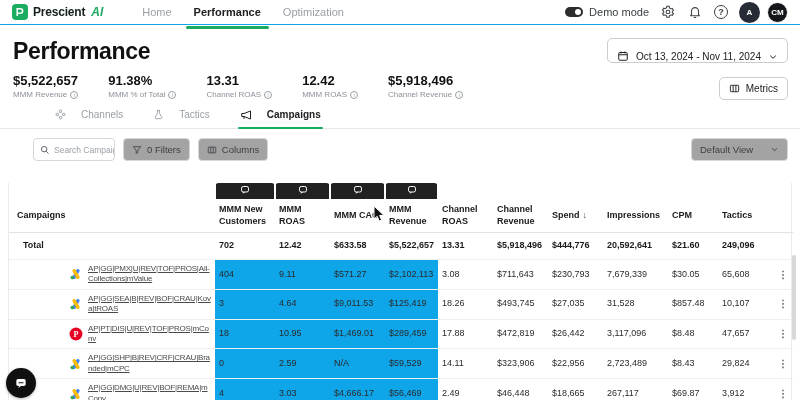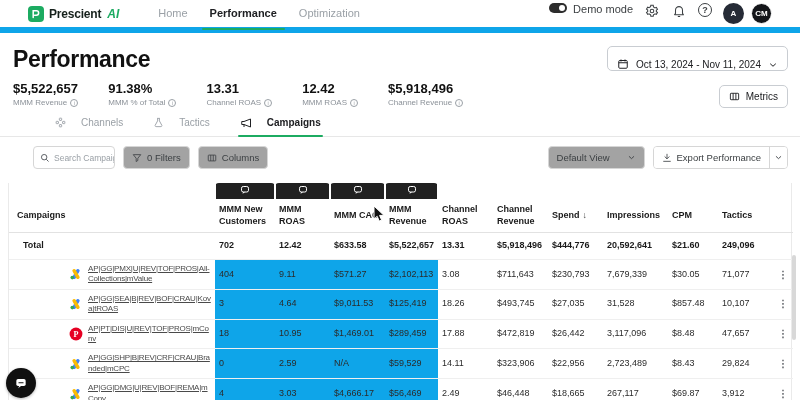--- a/index.html
+++ b/index.html
@@ -1,29 +1,29 @@
 <!DOCTYPE html>
 <html><head>
 <meta charset="utf-8">
 <style>
   * { margin:0; padding:0; box-sizing:border-box; }
   html,body { width:800px; height:400px; }
   body { font-family:"Liberation Sans", sans-serif; background:#fff; color:#202124; overflow:hidden; }
   .screen { position:relative; width:800px; height:400px; background:#fff; overflow:hidden; }
 
   
-  .topnav { height:33px; display:flex; align-items:center; padding:0 28px; border-bottom:6px solid #0ea5e9; position:relative; }
+  .topnav { height:25px; display:flex; align-items:center; padding:0 12px; border-bottom:1px solid #0ea5e9; position:relative; }
   .logo { display:flex; align-items:center; gap:5px; cursor:pointer; }
   .logo-text { font-size:12px; font-weight:bold; color:#16211c; letter-spacing:-0.2px; }
   .logo-ai { font-size:12px; font-weight:bold; color:#1CAB61; font-style:italic; margin-left:1px;text-align:center; }
   .navlinks { display:flex; margin-left:28px; height:33px; }
   .navlink { font-size:11px; color:#9aa0a6; padding:0 11px; line-height:33px; position:relative; cursor:pointer; text-decoration:none; }
   .navlink.active { color:#202124; font-weight:bold; }
   .navlink.active::after { content:""; position:absolute; left:3px; right:3px; bottom:0; height:2.5px; background:#1CAB61; border-radius:2px; }
-  .topnav-right { margin-left:auto; display:flex; gap:11px; }
+  .topnav-right { margin-left:auto; display:flex; align-items:center; gap:11px; }
   .toggle { width:18px; height:10px; border-radius:6px; background:#2d2d2d; position:relative; display:inline-block; cursor:pointer; }
   .toggle .knob { position:absolute; right:2px; top:2px; width:6px; height:6px; border-radius:50%; background:#fff; }
   .demo-label { font-size:11px; color:#3c4043; margin-left:-5px; }
   .icon-btn { display:flex; align-items:center; justify-content:center; width:16px; height:16px; cursor:pointer; }
   .help-circle { width:14px; height:14px; border:1.3px solid #3c4043; border-radius:50%; font-size:9px; color:#3c4043; display:flex; align-items:center; justify-content:center; font-weight:bold; cursor:pointer; }
   .avatar { width:21px; height:21px; border-radius:50%; color:#fff; font-size:8px; font-weight:bold; display:flex; align-items:center; justify-content:center; cursor:pointer; }
   .avatar.a1 { background:#262b36; }
   .avatar.a2 { background:#14161a; margin-left:-4px; border:1.5px solid #fff; }
 
   
@@ -245,35 +245,20 @@
       <span>Columns</span>
     </button>
     <div class="toolbar-right">
       <div class="tbtn view-select">
         <span>Default View</span>
         <span style="display:flex;">
           <svg width="9" height="9" viewBox="0 0 24 24" fill="none" stroke="#3c4043" stroke-width="2.4" stroke-linecap="round">
               <path d="M6 9.5 12 15l6-5.5"></path>
             </svg>
         </span>
-      </div>
-      <div class="export-split">
-        <button class="export-main">
-          <span style="display:flex;">
-            <svg width="10" height="10" viewBox="0 0 24 24" fill="none" stroke="#3c4043" stroke-width="2" stroke-linecap="round" stroke-linejoin="round">
-                <path d="M12 3v10m-5-4 5 5 5-5M4 20h16"></path>
-              </svg>
-          </span>
-          <span>Export Performance</span>
-        </button>
-        <button class="export-caret">
-          <svg width="9" height="9" viewBox="0 0 24 24" fill="none" stroke="#3c4043" stroke-width="2.4" stroke-linecap="round">
-              <path d="M6 9.5 12 15l6-5.5"></path>
-            </svg>
-        </button>
       </div>
     </div>
   </div>
 
   <div class="table-wrap">
     <table>
       <colgroup>
         <col style="width:206px">
           <col style="width:60px">
           <col style="width:55px">
@@ -354,21 +339,21 @@
             </td>
           <td class="g">404</td>
           <td class="g">9.11</td>
           <td class="g">$571.27</td>
           <td class="g">$2,102,113</td>
           <td>3.08</td>
           <td>$711,643</td>
           <td>$230,793</td>
           <td>7,679,339</td>
           <td>$30.05</td>
-          <td>71,077</td>
+          <td>65,608</td>
           <td class="menu-cell"><span class="kebab">⋮</span></td>
         </tr>
 
         <tr>
           <td>
               <div class="camp">
             <span class="picon">
                   <svg width="14" height="14" viewBox="0 0 24 24">
                     <rect x="9" y="2.5" width="6" height="19" rx="3" fill="#4285F4" transform="rotate(30 12 12)"></rect>
                     <rect x="9" y="2.5" width="6" height="19" rx="3" fill="#FBBC04" transform="rotate(-30 12 12)"></rect>

